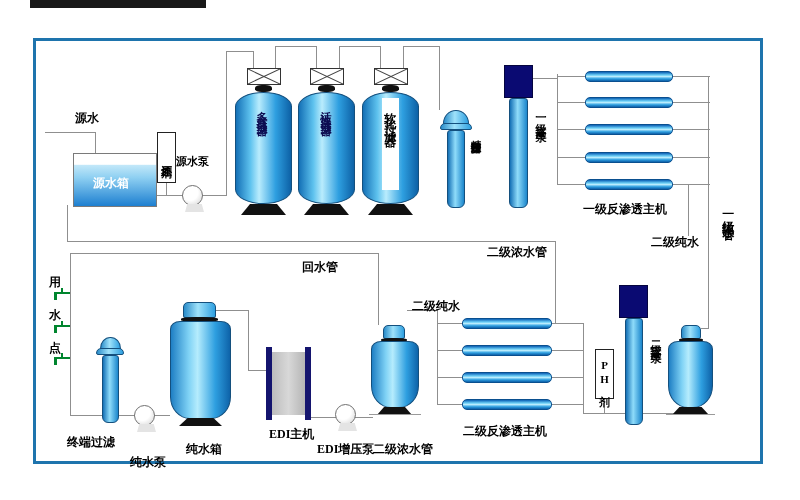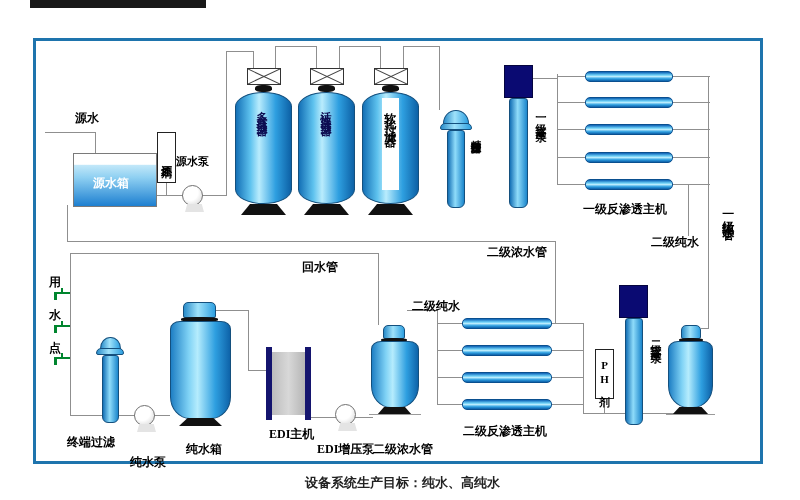--- a/index.html
+++ b/index.html
@@ -240,14 +240,13 @@
   <i class="tcap" style="left:96px;top:348px;width:28px;height:7px"></i>
   <i class="cyl" style="left:102px;top:355px;width:17px;height:68px"></i>
   <span class="lbl" style="left:67px;top:436px">终端过滤</span>
 
   <span class="lbl" style="left:75px;top:112px">源水</span>
   <span class="lbl sm" style="left:176px;top:155px">源水泵</span>
   <span class="lbl" style="left:49px;top:276px">用</span>
   <span class="lbl" style="left:49px;top:309px">水</span>
   <span class="lbl" style="left:49px;top:342px">点</span>
 
-  <span class="lbl" style="left:305px;top:476px;font-size:13px;color:#222">设备系统生产目标：纯水、高纯水</span>
 </div>
 
 </body></html>

